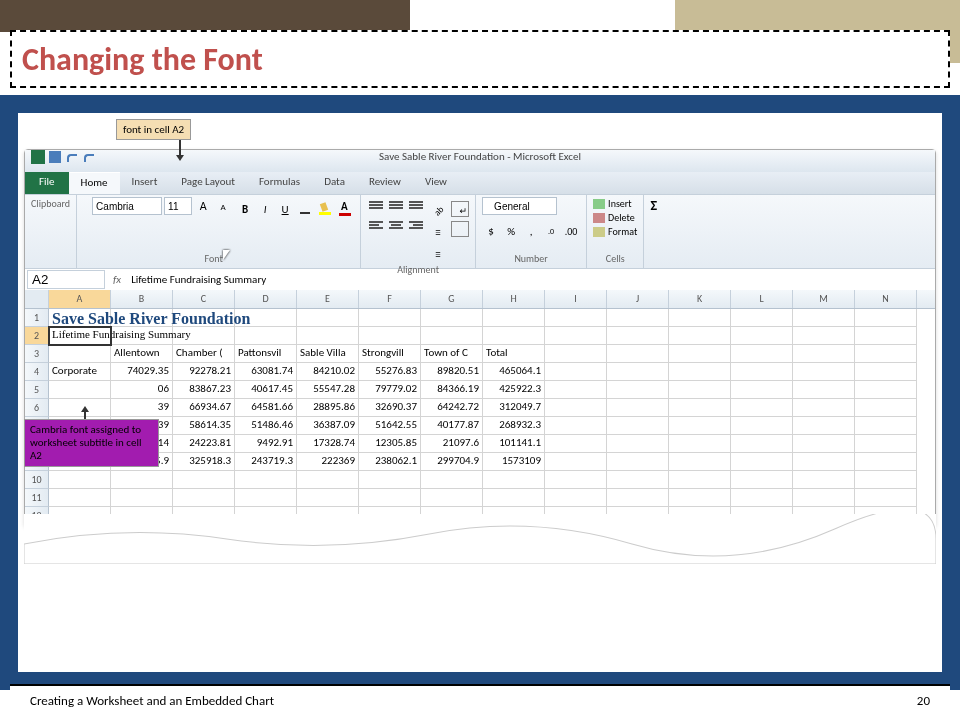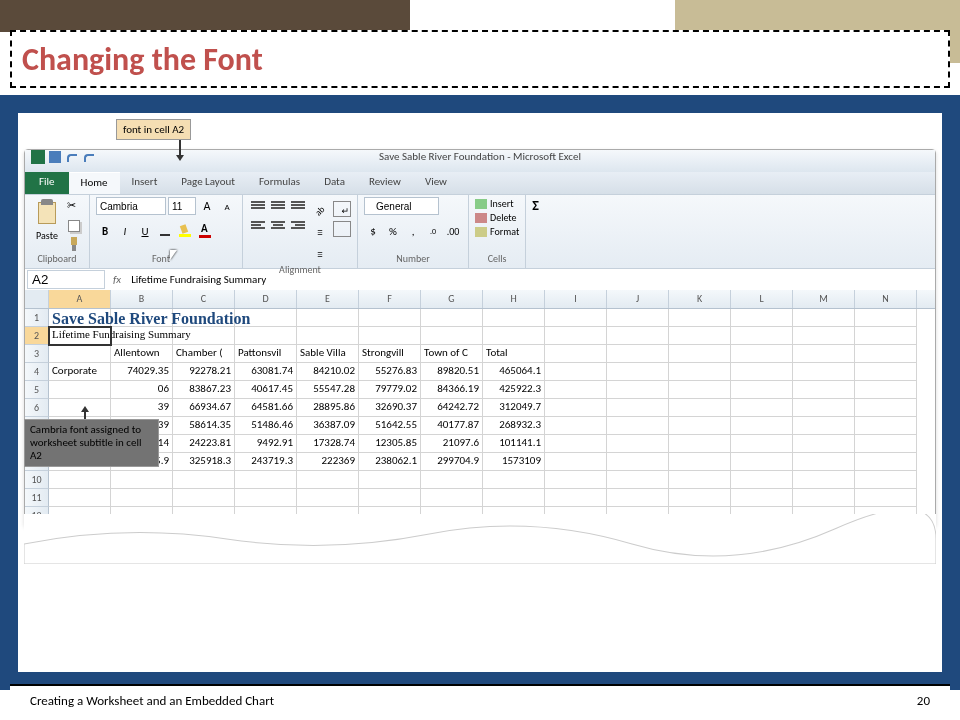--- a/index.html
+++ b/index.html
@@ -89,21 +89,21 @@
   .ch.selcol { background:#f9d89a; }
   .row { display:flex; height:18px; }
   .rh { width:24px; background:linear-gradient(90deg,#f4f8fb,#e3ebf2); border-right:1px solid #b5c2cf; border-bottom:1px solid #c5d0db; text-align:center; color:#555; font-size:10px; padding-top:2px; }
   .rh.selrow { background:#f9d89a; }
   .cell { width:62px; border-right:1px solid #d4d4d4; border-bottom:1px solid #d4d4d4; padding:1px 3px; overflow:hidden; white-space:nowrap; text-align:right; }
   .cell.text { text-align:left; }
   .cell.overflow { overflow:visible; position:relative; z-index:2; }
   .row1-title { font-family: Georgia, serif; font-size: 16px; font-weight: bold; color: #1f497d; }
   .row2-sub { font-family: Georgia, serif; }
   .selected-cell { outline: 2px solid #333; outline-offset:-1px; z-index:3; position:relative; }
-  .callout2 { position: absolute; top: 300px; left: 0; width: 135px; background: #737373; border: 1px solid #999; padding: 3px 5px; font-size: 11px; z-index: 10; line-height:1.2; }
+  .callout2 { position: absolute; top: 300px; left: 0; width: 135px; background: #a21caf; border: 1px solid #999; padding: 3px 5px; font-size: 11px; z-index: 10; line-height:1.2; }
   .arrow2 { position:absolute; top:292px; left:60px; width:2px; height:12px; background:#333; z-index:9; }
   .arrow2::after { content:''; position:absolute; top:-5px; left:-3px; border-left:4px solid transparent; border-right:4px solid transparent; border-bottom:6px solid #333; }
   .torn-edge { position:absolute; left:0; right:0; bottom:0; height:50px; background:#fff; }
   .torn-edge svg { width:100%; height:100%; display:block; }
   .footer { position:absolute; bottom:0; left:0; right:0; height:30px; background:#fff; display:flex; justify-content:space-between; align-items:center; padding:0 20px; font-size:13px; font-family: Calibri, Arial, sans-serif; border-top:2px solid #000; margin:0 10px 6px 10px; }
   .cursor-ico { display:inline-block; position:relative; width:10px; height:12px; }
   .cursor-ico::before { content:''; position:absolute; top:0; left:0; border-left:7px solid #fff; border-bottom:10px solid transparent; filter: drop-shadow(0 0 1px #000); }
 </style>
 </head>
 <body>
@@ -140,36 +140,25 @@
           <div class="tab">Insert</div>
           <div class="tab">Page Layout</div>
           <div class="tab">Formulas</div>
           <div class="tab">Data</div>
           <div class="tab">Review</div>
           <div class="tab">View</div>
         </div>
 
         <div class="ribbon-body">
           <div class="group">
-            <div class="group-content">
-              <div class="big-btn">
-                <span class="ico paste-ico"></span>
-                <span>Paste</span>
-              </div>
-              <div class="small-col">
-                <span class="sm-ico cut-ico"></span>
-                <span class="sm-ico copy-ico"></span>
-                <span class="sm-ico brush-ico"></span>
-              </div>
-            </div>
             <div class="group-label">Clipboard</div>
           </div>
 
           <div class="group">
-            <div class="group-content" style="flex-direction:column;">
+            <div class="group-content" style="flex-direction:row;margin-left:9px;">
               <div class="font-row1">
                 <input class="font-select font-name" value="Cambria" style="">
                 <input class="font-select font-size" value="11" style="">
                 <span class="sq-btn" style="font-size:12px;">A</span>
                 <span class="sq-btn" style="font-size:9px;">A</span>
               </div>
               <div class="font-row2">
                 <span class="sq-btn bold">B</span>
                 <span class="sq-btn italic">I</span>
                 <span class="sq-btn underline">U</span>

